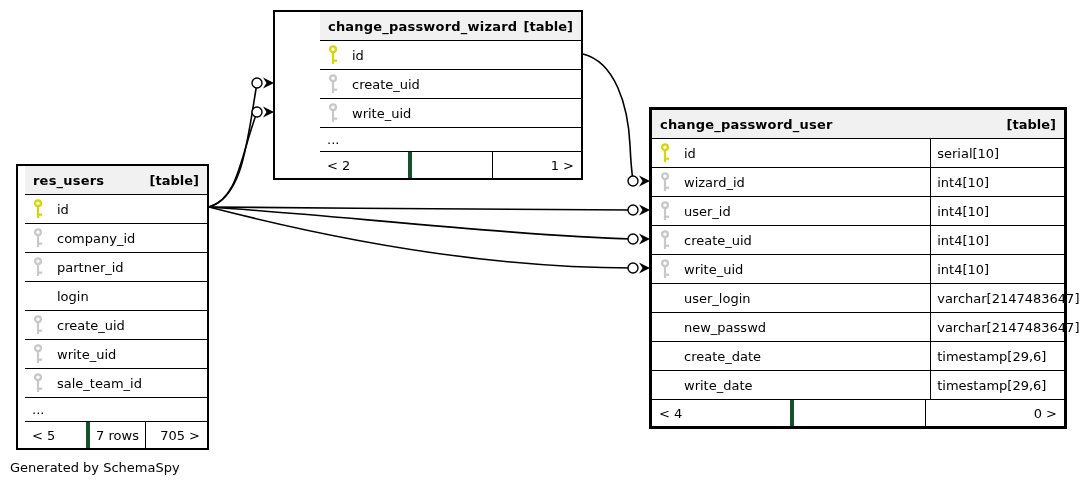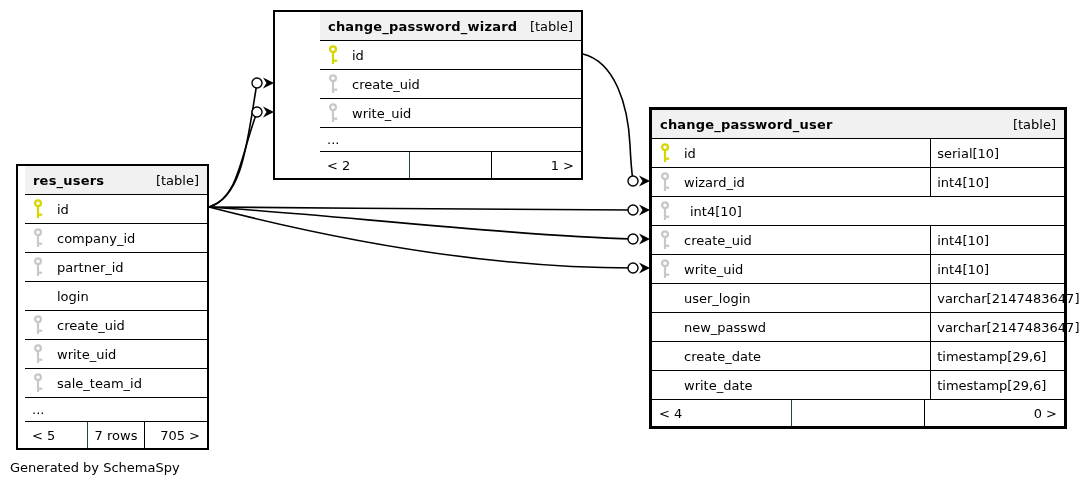--- a/index.html
+++ b/index.html
@@ -16,37 +16,37 @@
     position:absolute; background:#fff;
     border:2px solid #000; box-sizing:border-box;
   }
   .tbl.focus { border-width:3px; }
   .t-header {
     height:29px; background:#f1f1f1;
     display:flex; align-items:center; justify-content:space-between;
     padding:0 8px; border-bottom:1px solid #000; box-sizing:border-box;
   }
   .t-name { font-weight:bold; letter-spacing:.2px; }
-  .t-tag  { font-weight:normal; }
+  .t-tag  { font-weight:bold; }
   .t-row {
     height:29px; display:flex; align-items:center;
     border-bottom:1px solid #000; box-sizing:border-box;
   }
   .key-slot { width:12px; margin:0 12px 0 8px; display:flex; align-items:center; flex:none; }
   .name-cell { flex:1; display:flex; align-items:center; align-self:stretch; }
   .with-types .name-cell { border-right:1px solid #000; flex:none; width:60%; box-sizing:border-box; }
   .type-cell { padding-left:6px; }
   .t-ellipsis {
     height:24px; display:flex; align-items:center; padding-left:7px;
     border-bottom:1px solid #000; box-sizing:border-box;
   }
   .t-footer { height:26px; display:flex; box-sizing:border-box; }
   .f-cell { flex:1; display:flex; align-items:center; box-sizing:border-box; }
   .f-cell.left   { justify-content:flex-start; padding-left:7px; }
-  .f-cell.center { justify-content:center; border-left:1px solid #14532d; }
+  .f-cell.center { justify-content:center; border-left:4px solid #14532d; }
   .f-cell.right  { justify-content:flex-end; padding-right:7px; border-left:1px solid #000; }
   .gen-note { position:absolute; left:10px; top:460px; font-size:13px; }
 </style>
 </head>
 <body>
 
 <div id="canvas">
 
   <svg id="wires" viewBox="0 0 1087 501">
     <g>
@@ -229,20 +229,21 @@
         <span class="type-cell">int4[10]</span>
       </div>
       <div class="t-row">
         <span class="key-slot">
           <svg width="10" height="21" viewBox="0 0 10 21">
             <circle cx="5" cy="4.2" r="2.9" fill="none" stroke="#c8c8c8" stroke-width="2.3"></circle>
             <rect x="3.9" y="7" width="2.2" height="12" fill="#c8c8c8"></rect>
             <rect x="6" y="14.6" width="3.2" height="2.2" fill="#c8c8c8"></rect>
           </svg>
         </span>
+        <span class="name-cell">user_id</span>
         <span class="type-cell">int4[10]</span>
       </div>
       <div class="t-row">
         <span class="key-slot">
           <svg width="10" height="21" viewBox="0 0 10 21">
             <circle cx="5" cy="4.2" r="2.9" fill="none" stroke="#c8c8c8" stroke-width="2.3"></circle>
             <rect x="3.9" y="7" width="2.2" height="12" fill="#c8c8c8"></rect>
             <rect x="6" y="14.6" width="3.2" height="2.2" fill="#c8c8c8"></rect>
           </svg>
         </span>

